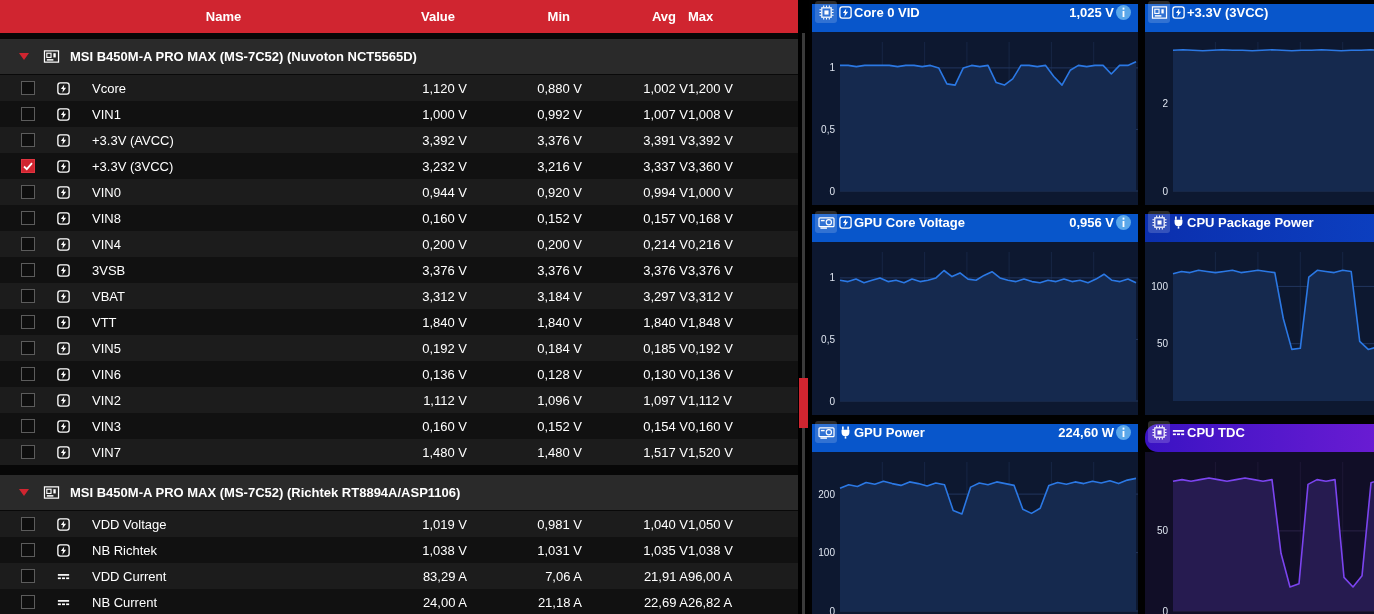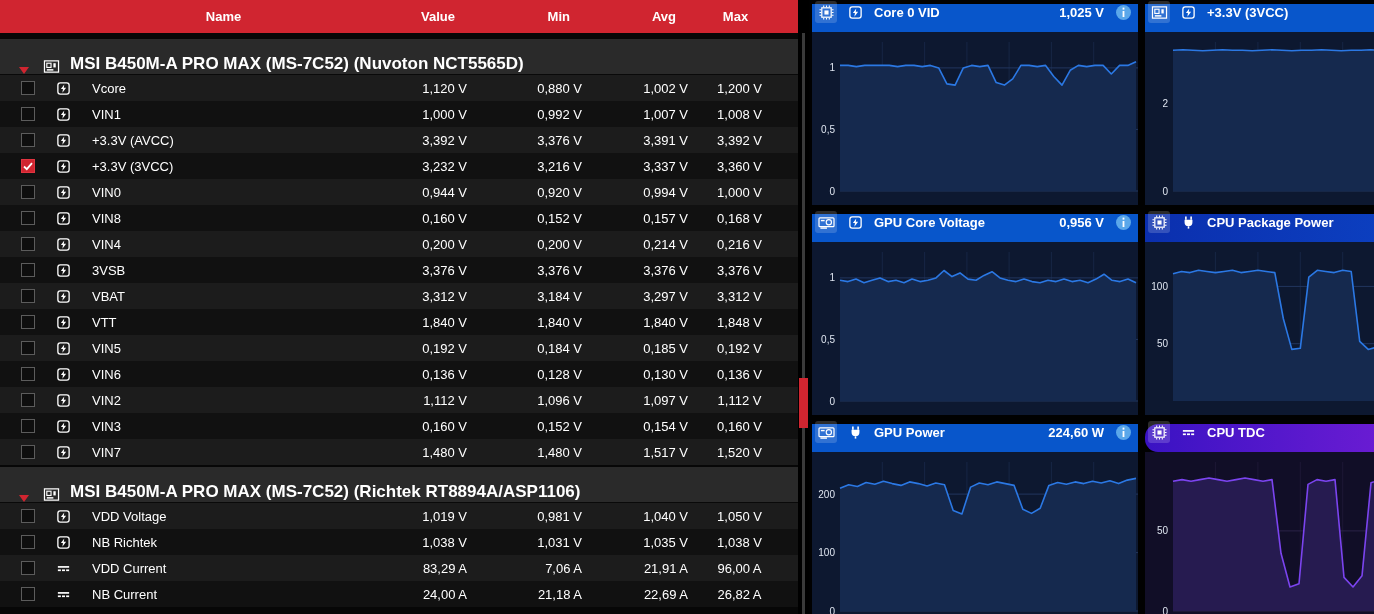--- a/index.html
+++ b/index.html
@@ -9,48 +9,48 @@
 
   
   .left{width:798px;flex:none;background:#070707}
   .thead{display:flex;align-items:center;height:33px;background:#d02530;font-size:13px;font-weight:700}
   .c-check{width:56px;flex:none;display:flex;justify-content:center;align-items:center}
   .c-icon{width:36px;flex:none;display:flex;align-items:center}
   .c-name{flex:1;min-width:0;white-space:nowrap}
   .c-val{width:112px;flex:none;text-align:right;white-space:nowrap}
   .c-min{width:115px;flex:none;text-align:right;white-space:nowrap}
   .c-avg{width:106px;flex:none;text-align:right;white-space:nowrap}
-  .c-max{width:110px;flex:none;text-align:center;padding-right:7px;white-space:nowrap}
+  .c-max{width:110px;flex:none;text-align:left;padding-right:7px;white-space:nowrap}
   .thead .c-name{text-align:center}
   .thead .c-val,.thead .c-min,.thead .c-avg{padding-right:12px}
   .thead .c-max{padding-right:15px}
 
   .trow{display:flex;align-items:center;height:26px;font-size:13px}
   .trow.odd{background:#1c1c1c}
   .trow.even{background:#111111}
 
   .cb{width:14px;height:14px;border:1px solid #5c5c5c;background:#0e0e0e;display:flex;align-items:center;justify-content:center}
   .cb.checked{background:#d02530;border-color:#e23440}
 
-  .group-row{display:flex;align-items:flex-end;height:36px;background:#2a2a2a;font-size:17px;font-weight:600;border-bottom:1px solid #090909}
+  .group-row{display:flex;align-items:center;height:36px;background:#2a2a2a;font-size:13px;font-weight:600;border-bottom:1px solid #090909}
   .group-row.first{margin-top:6px}
-  .group-row.gap{margin-top:2px}
+  .group-row.gap{margin-top:10px}
   .garrow{width:0;height:0;border-left:5px solid transparent;border-right:5px solid transparent;border-top:7px solid #d02530;margin-left:19px;flex:none}
   .gicon{margin-left:14px;display:flex;flex:none}
   .gtitle{margin-left:10px;white-space:nowrap}
 
   
   .scrollbar{width:11px;flex:none;position:relative;background:#000}
   .sb-track{position:absolute;left:4px;top:33px;bottom:0;width:3px;background:#3a3a3a}
   .sb-thumb{position:absolute;left:1px;top:378px;width:9px;height:50px;background:#d02530}
 
   
   .right{flex:1;height:614px;overflow:hidden;padding:4px 0 0 3px;display:grid;grid-template-columns:326px 327px;grid-auto-rows:201px;gap:9px 7px;align-content:start}
   .panel{display:flex;flex-direction:column}
-  .phead{height:28px;display:flex;align-items:center;gap:11px;padding:0 6px 12px 3px}
+  .phead{height:28px;display:flex;align-items:center;gap:1px;padding:0 6px 12px 3px}
   .pbox{width:22px;height:22px;border-radius:3px;background:rgba(255,255,255,.17);display:flex;align-items:center;justify-content:center;flex:none}
   .picon{display:flex;flex:none}
   .plabel{font-size:13px;font-weight:600;white-space:nowrap}
   .pvalue{margin-left:auto;font-size:13px;font-weight:700;white-space:nowrap}
   .pinfo{display:flex;flex:none}
   .pchart{height:173px}
   .pchart svg{display:block}
 </style>
 </head>
 <body>

